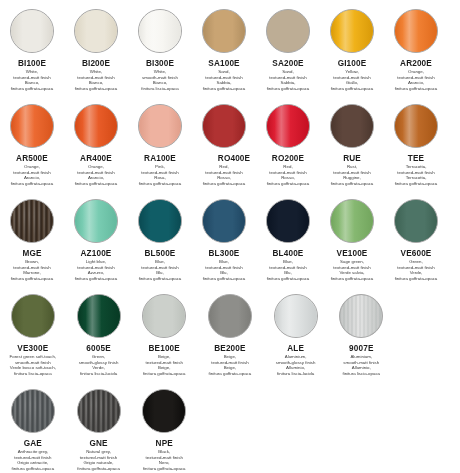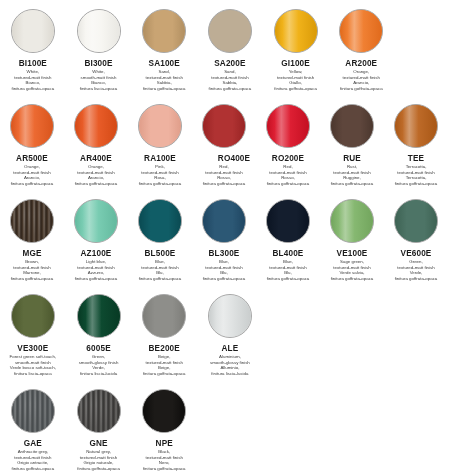--- a/index.html
+++ b/index.html
@@ -78,20 +78,34 @@
         <div class="code" style="color: rgb(28, 28, 28);">BI100E</div>
         <div class="desc" style="color: rgb(58, 58, 58);">
           <div>White,</div>
           <div>textured-matt finish</div>
           <div>Bianco,</div>
           <div class="wrapline">finitura goffrata-opaca</div>
         </div>
       </div>
       <div class="swatch-cell">
         <div class="disc-wrap">
+          <div class="disc" style="background: rgb(234, 229, 216); border-color: rgb(168, 168, 168);">
+            <div class="sheen" style="background: linear-gradient(90deg, rgb(220, 213, 195) 0%, rgb(234, 229, 216) 28%, rgb(234, 229, 216) 70%, rgb(220, 213, 195) 100%), radial-gradient(circle at 40% 30%, rgba(255, 255, 255, 0.133), transparent 60%);"></div>
+          </div>
+        </div>
+        <div class="code" style="color: rgb(28, 28, 28);">BI200E</div>
+        <div class="desc" style="color: rgb(58, 58, 58);">
+          <div>White,</div>
+          <div>textured-matt finish</div>
+          <div>Bianco,</div>
+          <div class="wrapline">finitura goffrata-opaca</div>
+        </div>
+      </div>
+      <div class="swatch-cell">
+        <div class="disc-wrap">
           <div class="disc" style="background: rgb(247, 246, 242); border-color: rgb(168, 168, 168);">
             <div class="sheen" style="background: linear-gradient(90deg, rgb(232, 231, 226) 0%, rgb(247, 246, 242) 18%, rgba(255, 255, 255, 0.333) 34%, rgb(247, 246, 242) 56%, rgb(232, 231, 226) 100%);"></div>
           </div>
         </div>
         <div class="code" style="color: rgb(28, 28, 28);">BI300E</div>
         <div class="desc" style="color: rgb(58, 58, 58);">
           <div>White,</div>
           <div>smooth-matt finish</div>
           <div>Bianco,</div>
           <div>finitura liscia-opaca</div>
@@ -378,20 +392,34 @@
         <div class="code" style="color: rgb(28, 28, 28);">6005E</div>
         <div class="desc" style="color: rgb(58, 58, 58);">
           <div>Green,</div>
           <div>smooth-glossy finish</div>
           <div>Verde,</div>
           <div>finitura liscia-lucida</div>
         </div>
       </div>
       <div class="swatch-cell">
         <div class="disc-wrap">
+          <div class="disc" style="background: rgb(204, 208, 203); border-color: rgb(168, 168, 168);">
+            <div class="sheen" style="background: linear-gradient(90deg, rgb(188, 193, 187) 0%, rgb(204, 208, 203) 28%, rgb(204, 208, 203) 70%, rgb(188, 193, 187) 100%), radial-gradient(circle at 40% 30%, rgba(255, 255, 255, 0.133), transparent 60%);"></div>
+          </div>
+        </div>
+        <div class="code" style="color: rgb(28, 28, 28);">BE100E</div>
+        <div class="desc" style="color: rgb(58, 58, 58);">
+          <div>Beige,</div>
+          <div>textured-matt finish</div>
+          <div>Beige,</div>
+          <div class="wrapline">finitura goffrata-opaca</div>
+        </div>
+      </div>
+      <div class="swatch-cell">
+        <div class="disc-wrap">
           <div class="disc" style="background: rgb(142, 142, 138); border-color: rgb(168, 168, 168);">
             <div class="sheen" style="background: linear-gradient(90deg, rgb(125, 125, 121) 0%, rgb(142, 142, 138) 28%, rgb(142, 142, 138) 70%, rgb(125, 125, 121) 100%), radial-gradient(circle at 40% 30%, rgba(255, 255, 255, 0.133), transparent 60%);"></div>
           </div>
         </div>
         <div class="code" style="color: rgb(28, 28, 28); text-align: center;">BE200E</div>
         <div class="desc" style="color: rgb(58, 58, 58);">
           <div>Beige,</div>
           <div>textured-matt finish</div>
           <div>Beige,</div>
           <div class="wrapline">finitura goffrata-opaca</div>
@@ -404,20 +432,34 @@
           </div>
         </div>
         <div class="code" style="color: rgb(28, 28, 28);">ALE</div>
         <div class="desc" style="color: rgb(58, 58, 58);">
           <div>Aluminium,</div>
           <div>smooth-glossy finish</div>
           <div>Alluminio,</div>
           <div>finitura liscia-lucida</div>
         </div>
       </div>
+      <div class="swatch-cell">
+        <div class="disc-wrap">
+          <div class="disc" style="background: rgb(179, 181, 180); border-color: rgb(168, 168, 168);">
+            <div class="sheen" style="background: repeating-linear-gradient(90deg, rgb(154, 157, 156) 0px, rgb(179, 181, 180) 1px, rgba(255, 255, 255, 0.4) 2px, rgb(179, 181, 180) 3px, rgb(154, 157, 156) 4px), linear-gradient(90deg, rgb(154, 157, 156), rgba(255, 255, 255, 0.533) 45%, rgb(179, 181, 180), rgb(154, 157, 156)); background-blend-mode: overlay;"></div>
+          </div>
+        </div>
+        <div class="code" style="color: rgb(28, 28, 28);">9007E</div>
+        <div class="desc" style="color: rgb(58, 58, 58);">
+          <div>Aluminium,</div>
+          <div>smooth-matt finish</div>
+          <div>Alluminio,</div>
+          <div>finitura liscia-opaca</div>
+        </div>
+      </div>
     </div>
     <div class="swatch-row">
       <div class="swatch-cell">
         <div class="disc-wrap">
           <div class="disc" style="background: rgb(88, 92, 94); border-color: rgb(168, 168, 168);">
             <div class="sheen" style="background: repeating-linear-gradient(90deg, rgb(68, 72, 74) 0px, rgb(88, 92, 94) 2px, rgba(255, 255, 255, 0.2) 3px, rgb(68, 72, 74) 5px), radial-gradient(circle at 38% 34%, rgba(255, 255, 255, 0.227), transparent 62%);"></div>
           </div>
         </div>
         <div class="code" style="color: rgb(28, 28, 28);">GAE</div>
         <div class="desc" style="color: rgb(58, 58, 58);">

